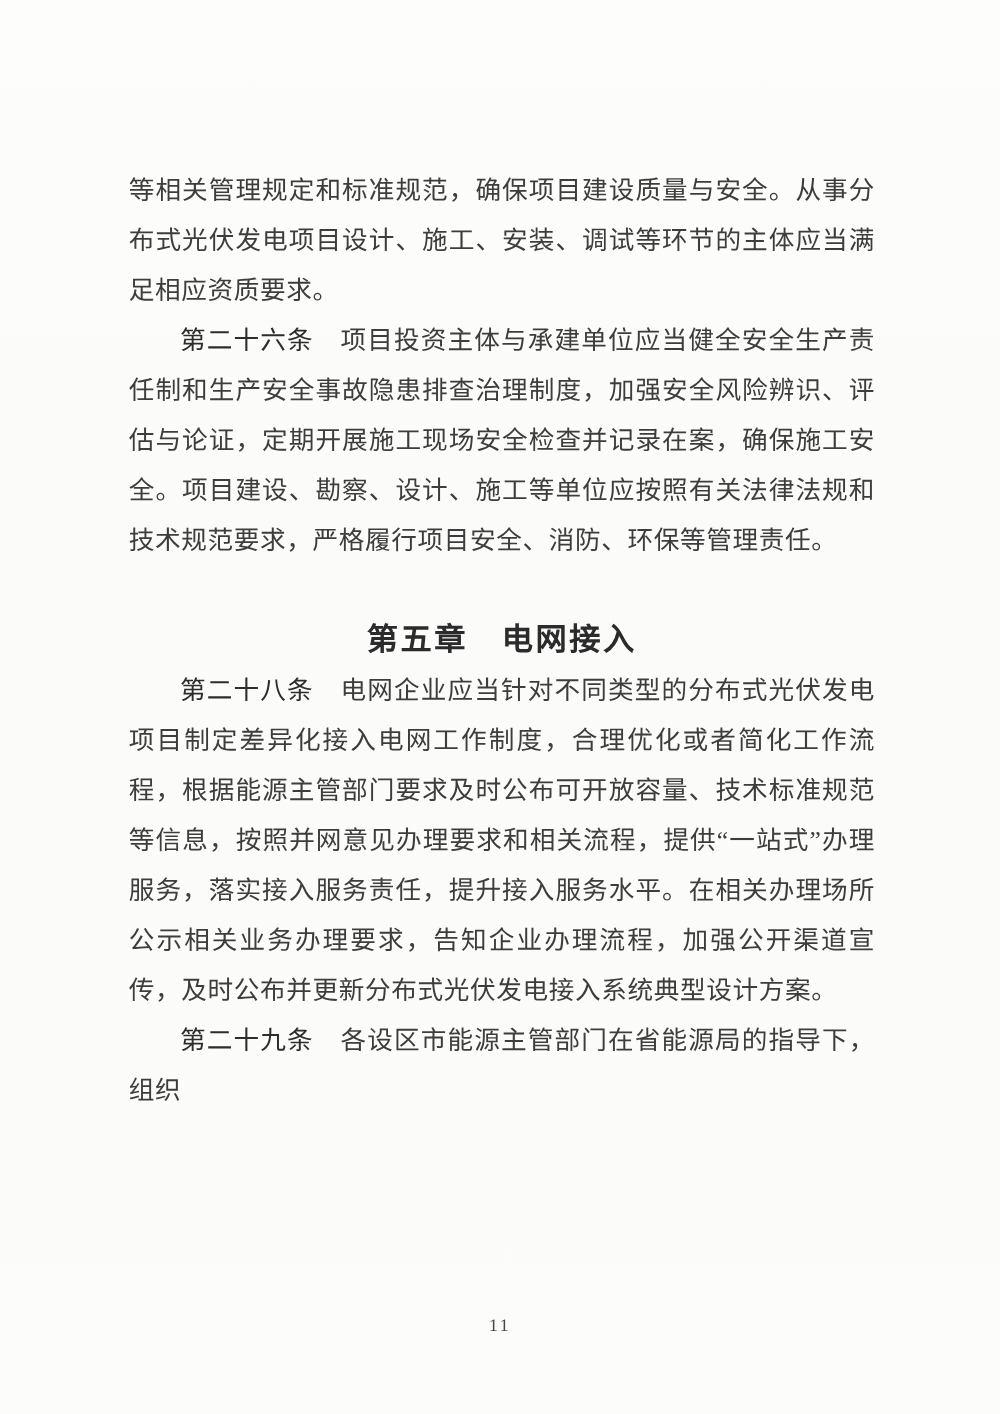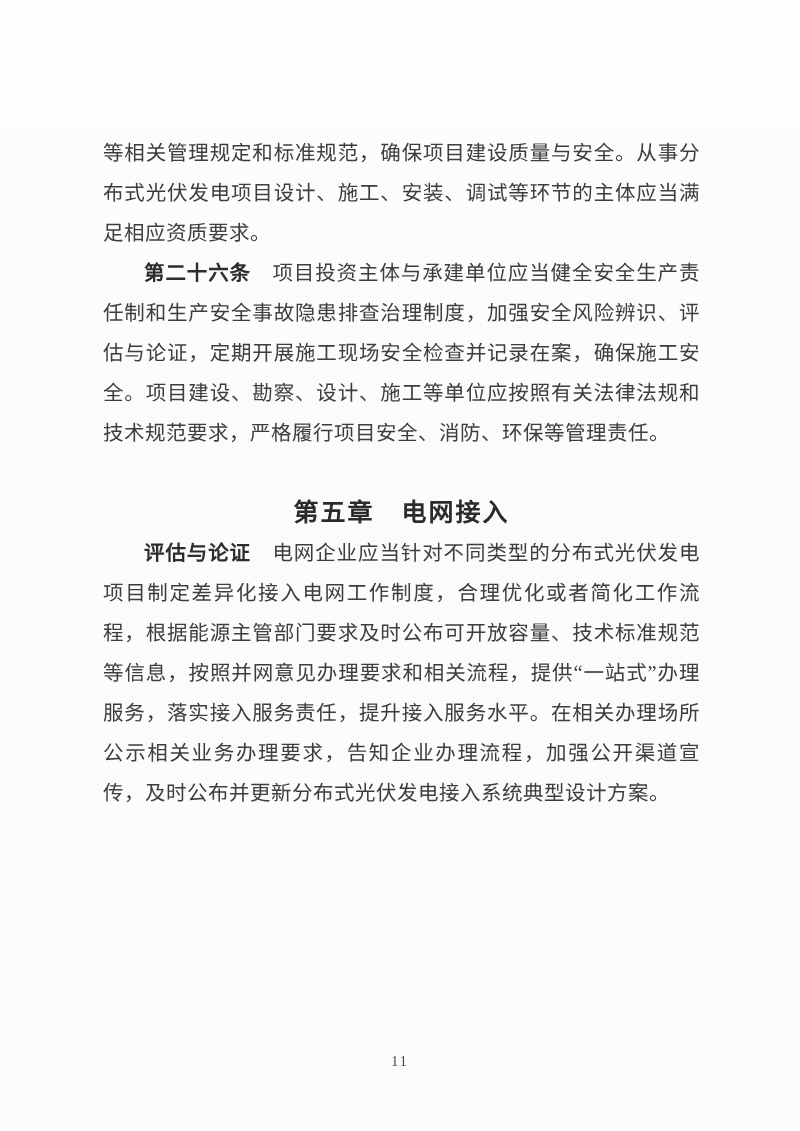--- a/index.html
+++ b/index.html
@@ -33,21 +33,21 @@
     line-height: 40px;
     text-align: justify;
     color: #3d3d3d;
     text-indent: 2em;
     letter-spacing: 0.5px;
   }
   .par.no-indent {
     text-indent: 0;
   }
   .artnum {
-    font-weight: bold;
+    font-weight: normal;
     color: #2d2d2d;
   }
   .chapter {
     margin: 40px 0 0 0;
     font-size: 25px;
     line-height: 40px;
     text-align: center;
     font-weight: bold;
     color: #2b2b2b;
     letter-spacing: 2px;
@@ -72,22 +72,23 @@
 
   <main class="text-block">
 
     <p class="par no-indent">等相关管理规定和标准规范，确保项目建设质量与安全。从事分布式光伏发电项目设计、施工、安装、调试等环节的主体应当满足相应资质要求。</p>
 
     <p class="par"><b class="artnum">第二十六条</b><span>　项目投资主体与承建单位应当健全安全生产责任制和生产安全事故隐患排查治理制度，加强安全风险辨识、评估与论证，定期开展施工现场安全检查并记录在案，确保施工安全。项目建设、勘察、设计、施工等单位应按照有关法律法规和技术规范要求，严格履行项目安全、消防、环保等管理责任。</span></p>
 
 
     <h2 class="chapter">第五章　电网接入</h2>
 
-    <p class="par"><b class="artnum">评估与论证</b><span>　电网企业应当针对不同类型的分布式光伏发电项目制定差异化接入电网工作制度，合理优化或者简化工作流程，根据能源主管部门要求及时公布可开放容量、技术标准规范等信息，按照并网意见办理要求和相关流程，提供“一站式”办理服务，落实接入服务责任，提升接入服务水平。在相关办理场所公示相关业务办理要求，告知企业办理流程，加强公开渠道宣传，及时公布并更新分布式光伏发电接入系统典型设计方案。</span></p>
+    <p class="par"><b class="artnum">第二十八条</b><span>　电网企业应当针对不同类型的分布式光伏发电项目制定差异化接入电网工作制度，合理优化或者简化工作流程，根据能源主管部门要求及时公布可开放容量、技术标准规范等信息，按照并网意见办理要求和相关流程，提供“一站式”办理服务，落实接入服务责任，提升接入服务水平。在相关办理场所公示相关业务办理要求，告知企业办理流程，加强公开渠道宣传，及时公布并更新分布式光伏发电接入系统典型设计方案。</span></p>
 
+    <p class="par"><b class="artnum">第二十九条</b><span>　各设区市能源主管部门在省能源局的指导下，组织</span></p>
 
   </main>
 
   <footer class="pagefoot">
     <span class="pagenum">11</span>
   </footer>
 
 </div>
 
 </body></html>

